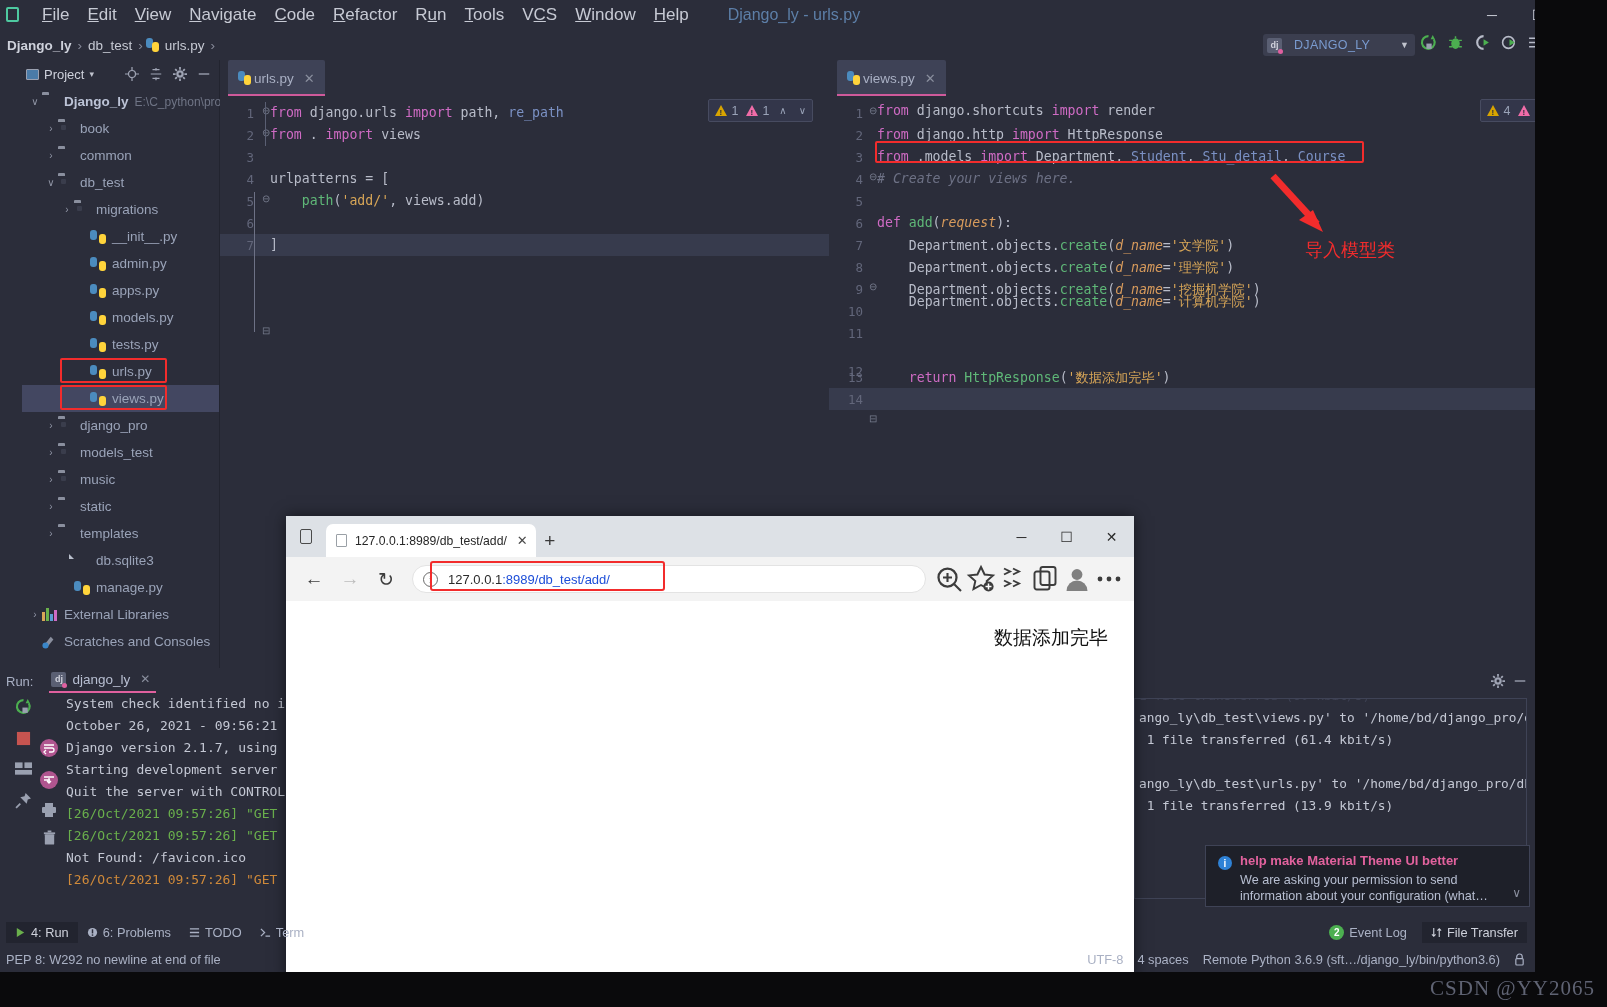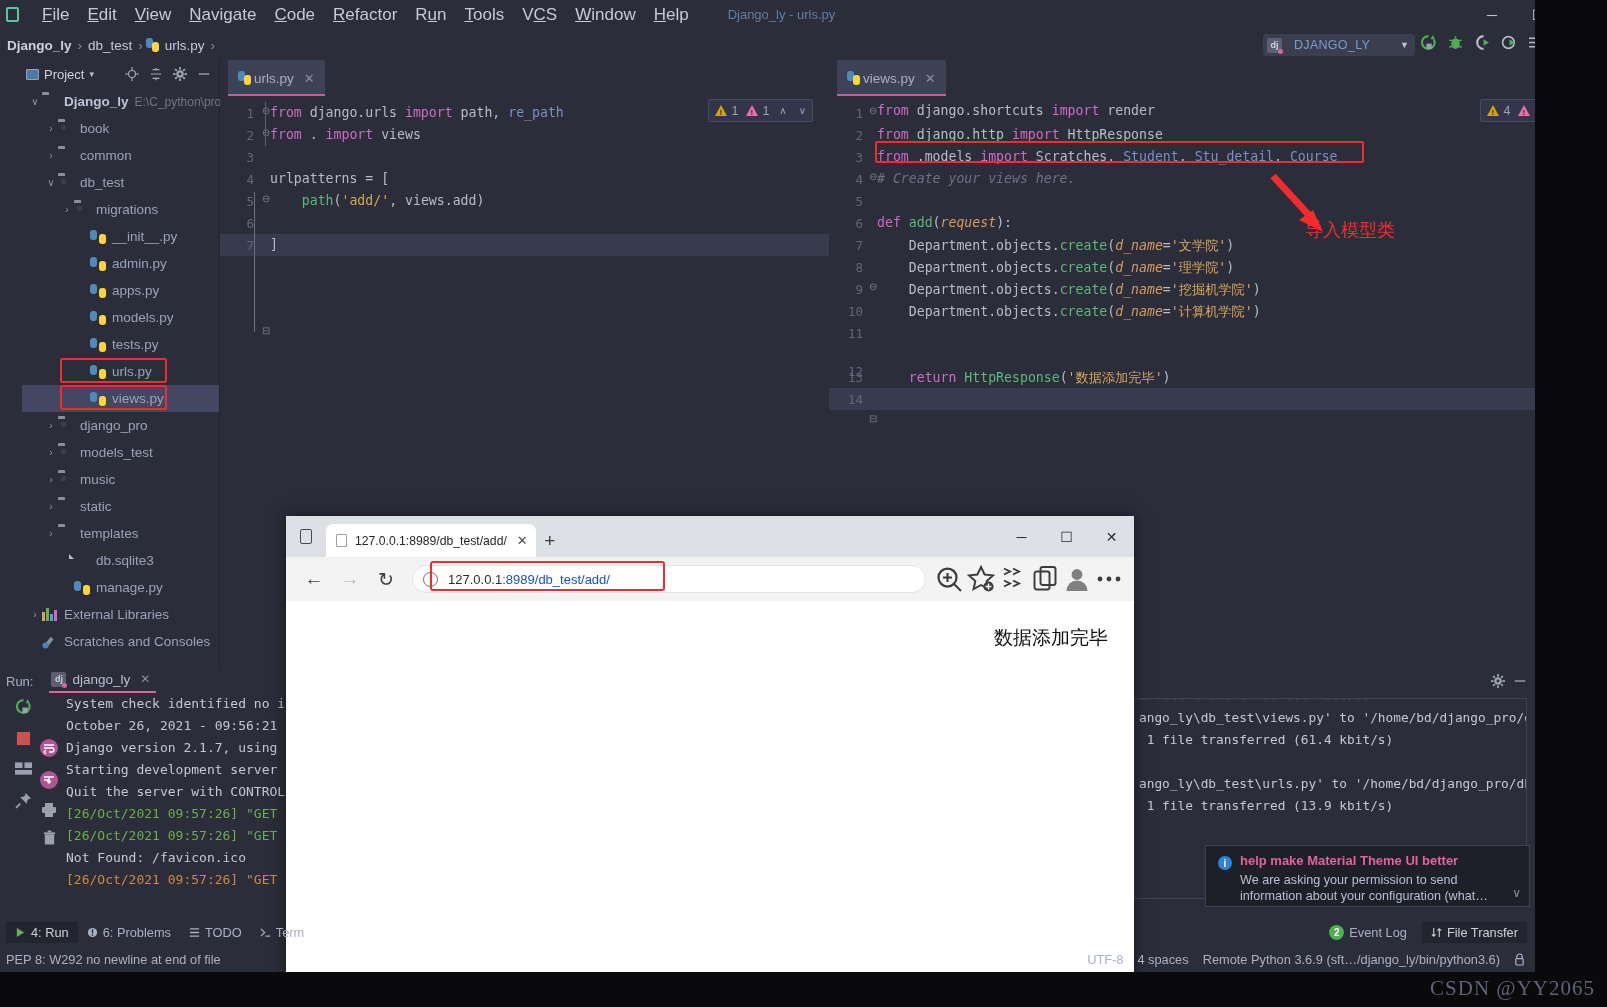--- a/index.html
+++ b/index.html
@@ -22,21 +22,21 @@
   #app-logo { width: 22px; height: 20px; margin-left: 3px; position: relative; }
   #app-logo .sq {
     position:absolute; left:3px; top:2px; width:13px; height:15px;
     border:2px solid #4ec9a0; border-radius:2px;
   }
   .menubar { display: flex; align-items: center; margin-left: 8px; }
   .menubar .mi {
     padding: 3px 9px; color: #c7cad4; font-size: 17px; cursor: default;
   }
   .menubar .mi u { text-decoration: underline; }
-  #win-title { margin-left: 30px; color: #5d7fa8; font-size: 13px; text-align: right; }
+  #win-title { margin-left: 30px; color: #5d7fa8; font-size: 16px; text-align: right; }
   #win-ctrls { position: absolute; right: 0; top: 0; display: flex; }
   #win-ctrls div {
     width: 46px; height: 30px; display:flex; align-items:center; justify-content:center;
     color: #c7cad4; font-size: 14px;
   }
 
   
   #navbar {
     height: 30px; display:flex; align-items:center; position: relative;
     background: #2b2d3a; padding-left: 4px;
@@ -136,21 +136,21 @@
   .fold { color:#767b8d; font-size:10px; position:absolute; }
   .warnbox {
     position:absolute; display:flex; align-items:center; gap:4px;
     background:#33364a; border:1px solid #474b60; border-radius:2px; height:23px; padding:0 6px;
     font-size:12.5px; color:#9aa3b8;
   }
   .tri { width:0;height:0;border-style:solid;border-width:0 6px 11px 6px; position:relative;}
   .tri.yellow{border-color:transparent transparent #d8a400 transparent;}
   .tri.pink{border-color:transparent transparent #f06ca8 transparent;}
   .tri::after{content:"!";position:absolute;left:-2px;top:3px;font-size:8px;color:#2b2d3a;font-weight:bold;}
-  .annot-text { position:absolute; color:#f22c2c; font-size:18px; font-family:"DejaVu Sans",sans-serif;}
+  .annot-text { position:absolute; color:#f22c2c; font-size:18px; font-family:"DejaVu Sans",sans-serif;margin-top:20px;}
 
   
   #browser {
     position:absolute; left:286px; top:516px; width:848px; height:463px;
     background:#ffffff; box-shadow: 0 0 14px rgba(0,0,0,0.55);
   }
   #br-tabstrip { height:41px; background:#dde1e6; display:flex; align-items:flex-end; position:relative;}
   #br-sidebtn { width:40px; height:41px; display:flex;align-items:center;justify-content:center;}
   #br-sidebtn .g { width:12px;height:15px;border:1.6px solid #4a4a4a;border-radius:2px;}
   .br-tab {
@@ -520,34 +520,34 @@
           <span class="tclose">✕</span>
           <div class="ed-underline"></div>
         </div>
       </div>
       <div class="ed-body" id="ed-right-body" style="height:604px;">
           <div class="gutter-line mono" style="left: 4px; top: 10px;">1</div>
           <div class="code-line mono" style="left: 48px; top: 7px;"><span class="k">from</span><span class="plain"> django.shortcuts </span><span class="k">import</span><span class="plain"> render</span></div>
           <div class="gutter-line mono" style="left: 4px; top: 32px;">2</div>
           <div class="code-line mono" style="left: 48px; top: 31px;"><span class="k">from</span><span class="plain"> django.http </span><span class="k">import</span><span class="plain"> HttpResponse</span></div>
           <div class="gutter-line mono" style="left: 4px; top: 54px;">3</div>
-          <div class="code-line mono" style="left: 48px; top: 53px;"><span class="k">from</span><span class="plain"> .models </span><span class="k">import</span><span class="plain"> Scratches, </span><span class="cls">Student</span><span class="plain">, </span><span class="cls">Stu_detail</span><span class="plain">, </span><span class="cls">Course</span></div>
+          <div class="code-line mono" style="left: 48px; top: 53px;"><span class="k">from</span><span class="plain"> .models </span><span class="k">import</span><span class="plain"> Department, </span><span class="cls">Student</span><span class="plain">, </span><span class="cls">Stu_detail</span><span class="plain">, </span><span class="cls">Course</span></div>
           <div class="gutter-line mono" style="left: 4px; top: 76px;">4</div>
           <div class="code-line mono" style="left: 48px; top: 75px;"><span class="cmt"># Create your views here.</span></div>
           <div class="gutter-line mono" style="left: 4px; top: 98px;">5</div>
           <div class="gutter-line mono" style="left: 4px; top: 120px;">6</div>
           <div class="code-line mono" style="left: 48px; top: 119px;"><span class="k">def </span><span class="fn">add</span><span class="plain">(</span><span class="par">request</span><span class="plain">):</span></div>
           <div class="gutter-line mono" style="left: 4px; top: 142px;">7</div>
           <div class="code-line mono" style="left: 48px; top: 141px;"><span class="plain">    Department.objects.</span><span class="fn">create</span><span class="plain">(</span><span class="par">d_name</span><span class="plain">=</span><span class="str">'文学院'</span><span class="plain">)</span></div>
           <div class="gutter-line mono" style="left: 4px; top: 164px;">8</div>
           <div class="code-line mono" style="left: 48px; top: 163px;"><span class="plain">    Department.objects.</span><span class="fn">create</span><span class="plain">(</span><span class="par">d_name</span><span class="plain">=</span><span class="str">'理学院'</span><span class="plain">)</span></div>
           <div class="gutter-line mono" style="left: 4px; top: 186px;">9</div>
           <div class="code-line mono" style="left: 48px; top: 185px;"><span class="plain">    Department.objects.</span><span class="fn">create</span><span class="plain">(</span><span class="par">d_name</span><span class="plain">=</span><span class="str">'挖掘机学院'</span><span class="plain">)</span></div>
           <div class="gutter-line mono" style="left: 4px; top: 208px;">10</div>
-          <div class="code-line mono" style="left: 48px; top: 207px; text-align: center;"><span class="plain">    Department.objects.</span><span class="fn">create</span><span class="plain">(</span><span class="par">d_name</span><span class="plain">=</span><span class="str">'计算机学院'</span><span class="plain">)</span></div>
+          <div class="code-line mono" style="left: 48px; top: 197px; text-align: center;"><span class="plain">    Department.objects.</span><span class="fn">create</span><span class="plain">(</span><span class="par">d_name</span><span class="plain">=</span><span class="str">'计算机学院'</span><span class="plain">)</span></div>
           <div class="gutter-line mono" style="left: 4px; top: 230px;">11</div>
           <div class="gutter-line mono" style="left: 4px; top: 268px;">12</div>
           <div class="gutter-line mono" style="left: 4px; top: 274px;">13</div>
           <div class="code-line mono" style="left: 48px; top: 273px;"><span class="plain">    </span><span class="k">return</span><span class="plain"> </span><span class="fn">HttpResponse</span><span class="plain">(</span><span class="str">'数据添加完毕'</span><span class="plain">)</span></div>
           <div class="linehl" style="top: 292px;"></div>
           <div class="gutter-line mono" style="left: 4px; top: 296px;">14</div>
           <div class="fold" style="left: 40px; top: 9px;">⊖</div>
           <div class="fold" style="left: 40px; top: 75px;">⊖</div>
           <div class="fold" style="left: 40px; top: 185px;">⊖</div>
           <div class="fold" style="left: 40px; top: 317px;">⊟</div>

